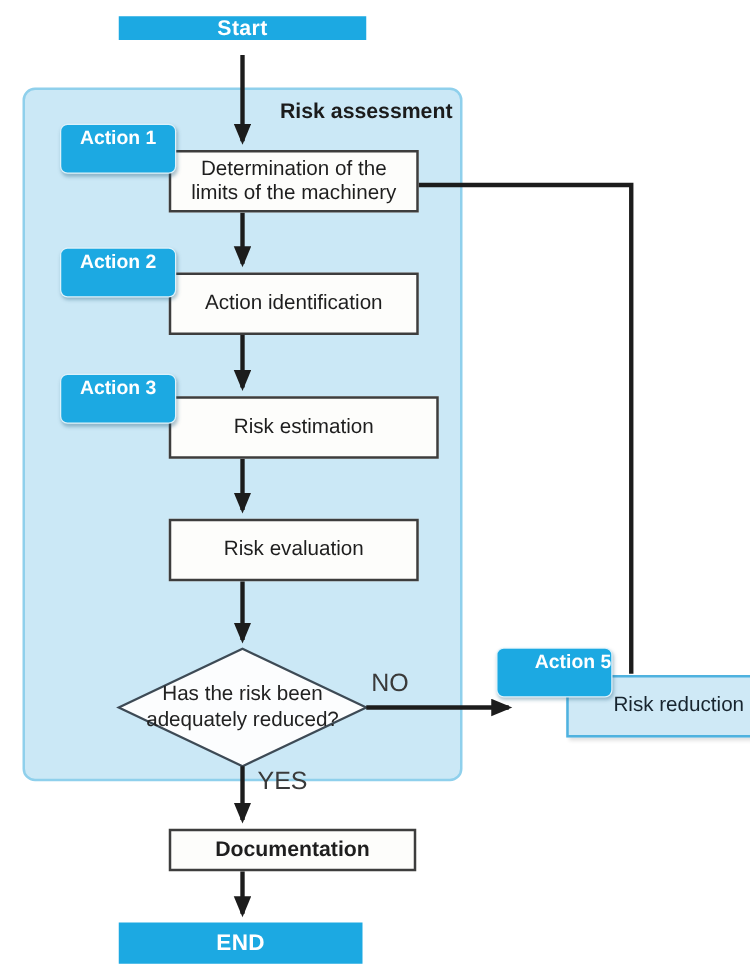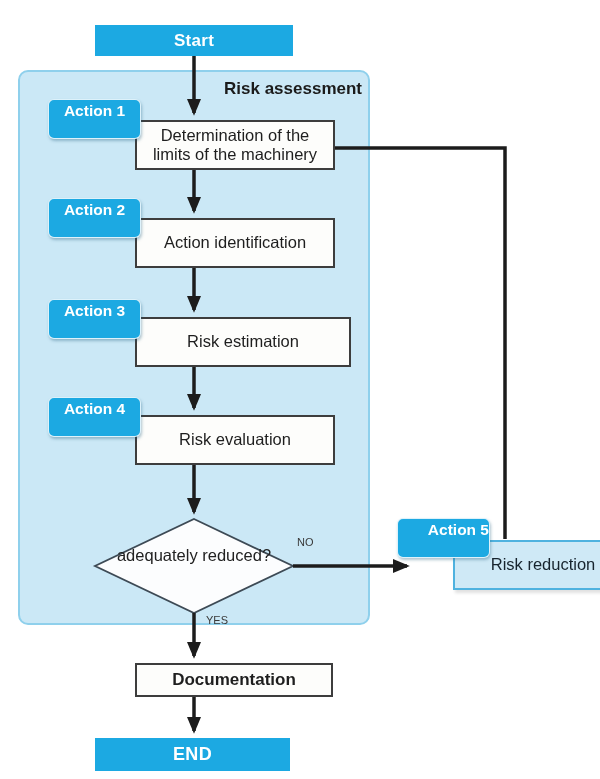--- a/index.html
+++ b/index.html
@@ -20,21 +20,21 @@
     left:200px;top:79px;width:162px;text-align:right;
     font-weight:bold;font-size:17px;color:#1b1b1b;z-index:2;
   }
 
   
   .pill{
     background:var(--accent-blue,#1ca9e2);color:#ffffff;font-weight:bold;
     display:flex;align-items:center;justify-content:center;z-index:2;
     letter-spacing:.3px;
   }
-  .start{left:95px;top:25px;width:198px;height:31px;font-size:17px;}
+  .start{left:95px;top:13px;width:198px;height:19px;font-size:17px;}
   .end{left:95px;top:738px;width:195px;height:33px;font-size:18px;}
 
   
   .tag{
     background:var(--accent-blue,#1ca9e2);color:#ffffff;font-weight:bold;
     font-size:15.5px;text-align:center;line-height:22px;height:40px;width:93px;
     border-radius:6px;border:1px solid rgba(255,255,255,.85);
     box-shadow:1px 2px 3px rgba(30,90,120,.35);z-index:3;
   }
   .tag1{left:48px;top:99px;}
@@ -60,21 +60,21 @@
     border:2px solid var(--reduction-border,#4fb2df);
     box-shadow:2px 3px 3px rgba(0,0,0,.12);color:#17242e;
   }
   .docbox{left:95px;top:663px;width:198px;height:34px;font-weight:bold;font-size:17px;}
 
   
   .decision-text{
     left:94px;top:545px;width:200px;text-align:center;
     font-size:16.5px;color:#222;line-height:1.25;z-index:2;
   }
-  .edge-label{font-size:11px;color:#3a3a3a;z-index:2;font-weight:500;}
+  .edge-label{font-size:20px;color:#3a3a3a;z-index:2;font-weight:500;}
   .no{left:297px;top:536px;}
   .yes{left:206px;top:614px;}
 
   
   svg.arrows{position:absolute;left:0;top:0;z-index:1;}
   .flow{stroke:var(--arrow-color,#1c1c1c);stroke-width:3.5;fill:none;}
   .diamond{fill:#fcfdfe;stroke:#3d4a55;stroke-width:1.8;}
   #ah path{fill:var(--arrow-color,#1c1c1c);}
 </style>
 </head>
@@ -110,24 +110,24 @@
 
   <div class="abs tag tag1">Action 1</div>
   <div class="abs pbox box1">Determination of the limits of the machinery</div>
 
   <div class="abs tag tag2">Action 2</div>
   <div class="abs pbox box2">Action identification</div>
 
   <div class="abs tag tag3">Action 3</div>
   <div class="abs pbox box3">Risk estimation</div>
 
-  <div class="abs tag tag4">Action 4</div>
   <div class="abs pbox box4">Risk evaluation</div>
 
   <div class="abs decision-text">
+    <div>Has the risk been</div>
     <div>adequately reduced?</div>
   </div>
 
   <div class="abs edge-label no">NO</div>
   <div class="abs edge-label yes">YES</div>
 
   <div class="abs tag tag5">Action 5</div>
   <div class="abs pbox reduction">Risk reduction</div>
 
   <div class="abs pbox docbox">Documentation</div>

